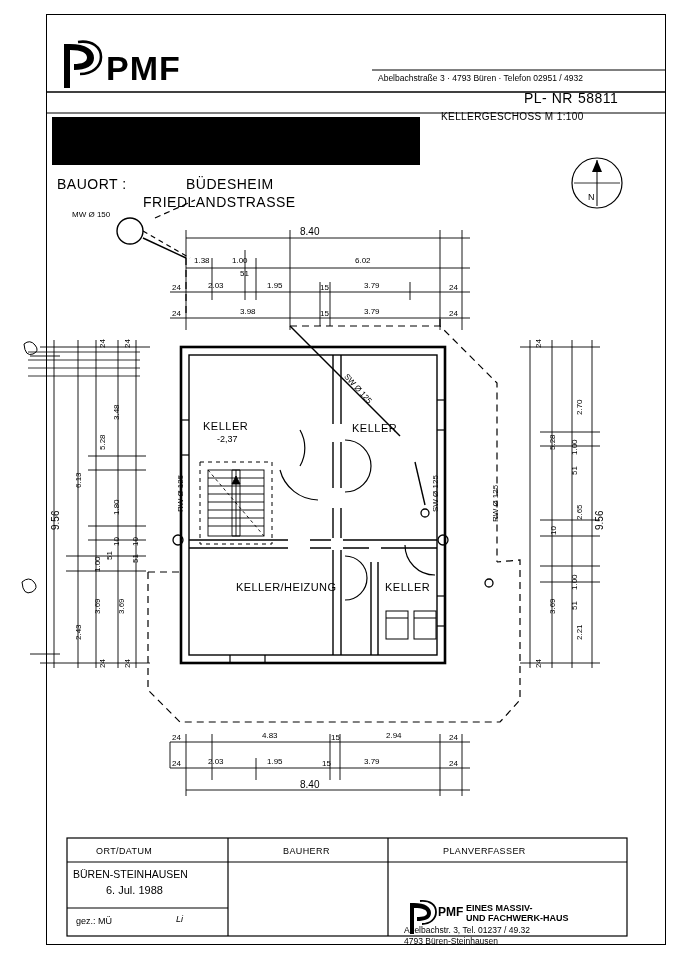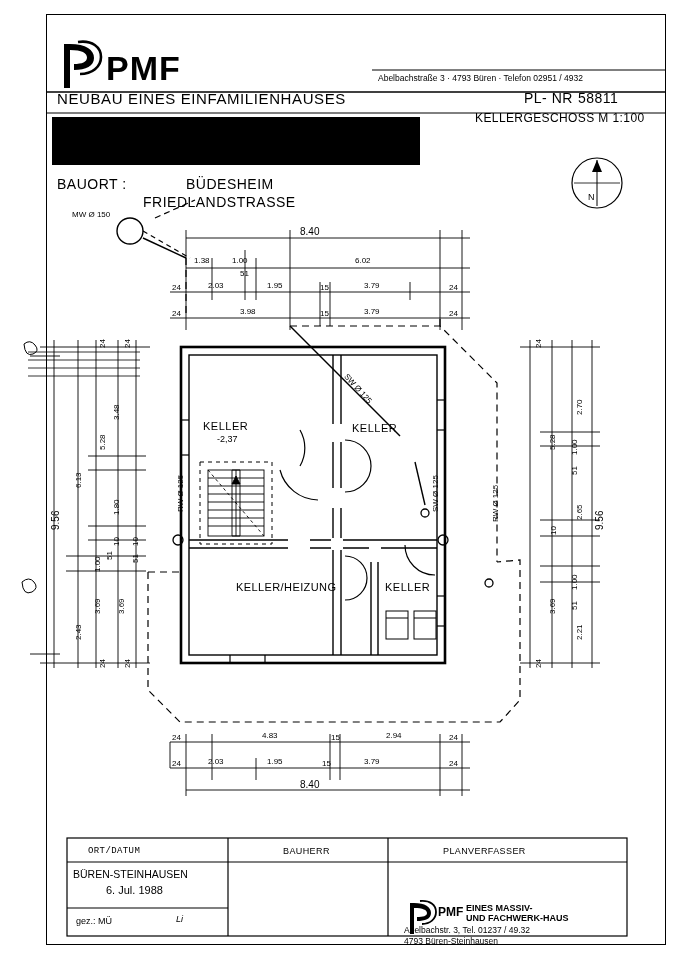--- a/index.html
+++ b/index.html
@@ -231,25 +231,24 @@
       <path d="M420 901 C 430 900, 436 905, 436 912 C 436 919, 430 924, 422 924" fill="none" stroke="#000" stroke-width="1.8"></path>
     </g>
   </svg>
 
   <div class="blackbar" style="left:52px;top:117px;width:368px;height:48px;"></div>
 
   <div class="txt bold" style="left:106px;top:49px;font-size:34px;letter-spacing:1px;">PMF</div>
 
   <div class="txt" style="left:378px;top:73px;font-size:8.5px;">Abelbachstraße 3 · 4793 Büren · Telefon 02951 / 4932</div>
 
-  <div class="txt" style="left:57px;top:90px;font-size:15px;letter-spacing:0.6px;">NEUBAU EINES EINFAMILIENHAUSES</div>
 
   <div class="txt" style="left:514px;top:90px;font-size:14px;letter-spacing:0.5px;margin-left:10px;">PL- NR</div>
   <div class="txt" style="left:578px;top:90px;font-size:14px;letter-spacing:0.5px;">58811</div>
-  <div class="txt" style="left:441px;top:111px;font-size:12px;letter-spacing:0.4px;margin-left:34px;">KELLERGESCHOSS M 1:100</div>
+  <div class="txt" style="left:441px;top:111px;font-size:10px;letter-spacing:0.4px;">KELLERGESCHOSS M 1:100</div>
 
   <div class="txt" style="left:57px;top:176px;font-size:14px;letter-spacing:0.5px;">BAUORT :</div>
   <div class="txt" style="left:186px;top:176px;font-size:14px;letter-spacing:0.5px;">BÜDESHEIM</div>
   <div class="txt" style="left:143px;top:194px;font-size:14px;letter-spacing:0.5px;">FRIEDLANDSTRASSE</div>
 
   <div class="txt" style="left:588px;top:192px;font-size:9px;">N</div>
 
   <div class="txt xs" style="left:72px;top:210px;">MW Ø 150</div>
 
   <div class="txt xs" style="left:349px;top:372px;transform:rotate(48deg);transform-origin:0 0;">SW Ø 125</div>
@@ -322,21 +321,21 @@
   <div class="dimtxt" style="left:548px;top:450px;transform:rotate(-90deg);transform-origin:0 0;">5.28</div>
   <div class="dimtxt tiny" style="left:570px;top:455px;transform:rotate(-90deg);transform-origin:0 0;">1.00</div>
   <div class="dimtxt tiny" style="left:570px;top:475px;transform:rotate(-90deg);transform-origin:0 0;">51</div>
   <div class="dimtxt tiny" style="left:549px;top:535px;transform:rotate(-90deg);transform-origin:0 0;">10</div>
   <div class="dimtxt" style="left:548px;top:614px;transform:rotate(-90deg);transform-origin:0 0;">3.69</div>
   <div class="dimtxt tiny" style="left:570px;top:590px;transform:rotate(-90deg);transform-origin:0 0;">1.00</div>
   <div class="dimtxt tiny" style="left:570px;top:610px;transform:rotate(-90deg);transform-origin:0 0;">51</div>
   <div class="dimtxt tiny" style="left:534px;top:348px;transform:rotate(-90deg);transform-origin:0 0;">24</div>
   <div class="dimtxt tiny" style="left:534px;top:668px;transform:rotate(-90deg);transform-origin:0 0;">24</div>
 
-  <div class="txt sm" style="left:88px;top:846px;letter-spacing:0.4px;font-family:Liberation Mono, monospace;">ORT/DATUM</div>
+  <div class="txt sm" style="left:96px;top:846px;letter-spacing:0.4px;">ORT/DATUM</div>
   <div class="txt sm" style="left:283px;top:846px;letter-spacing:0.4px;">BAUHERR</div>
   <div class="txt sm" style="left:443px;top:846px;letter-spacing:0.4px;">PLANVERFASSER</div>
 
   <div class="txt" style="left:73px;top:868px;font-size:10.5px;">BÜREN-STEINHAUSEN</div>
   <div class="txt" style="left:106px;top:884px;font-size:11px;">6. Jul. 1988</div>
   <div class="txt sm" style="left:76px;top:916px;">gez.: MÜ</div>
   <div class="txt sm" style="left:176px;top:914px;font-style:italic;text-align:right;">Li</div>
 
   <div class="txt bold" style="left:438px;top:905px;font-size:12px;">PMF</div>
   <div class="txt bold tiny" style="left:466px;top:903px;font-size:9px;">EINES MASSIV-</div>

